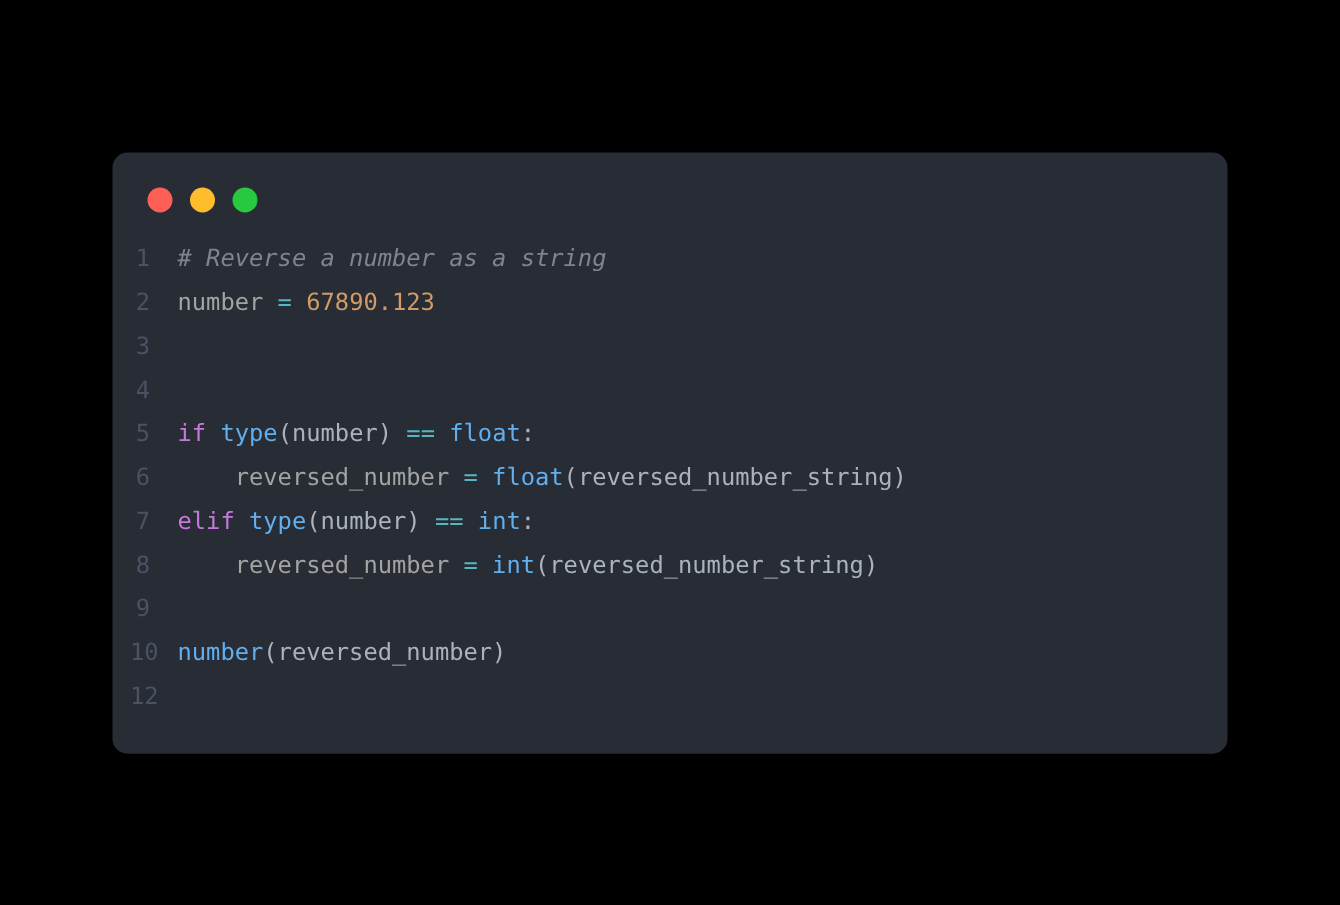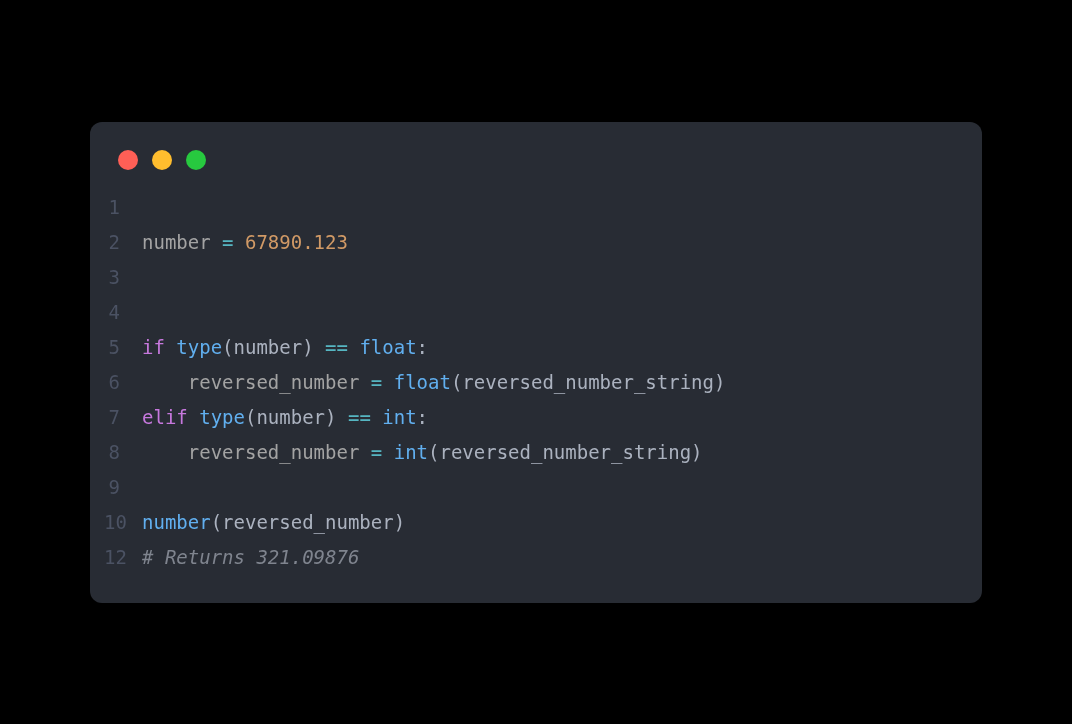--- a/index.html
+++ b/index.html
@@ -68,20 +68,21 @@
 
 <div class="window">
   <div class="titlebar">
     <div class="dot red"></div>
     <div class="dot yellow"></div>
     <div class="dot green"></div>
   </div>
   <div class="code-area" id="code-area">
       <div class="line">
         <span class="lineno">1</span>
+        <span class="content"><span class="tok-comment"># Reverse a number as a string</span></span>
       </div>
       <div class="line">
         <span class="lineno">2</span>
         <span class="content"><span class="tok-ident">number </span><span class="tok-cmp">=</span><span class="tok-ident"> </span><span class="tok-number">67890.123</span></span>
       </div>
       <div class="line">
         <span class="lineno">3</span>
         <span class="content"></span>
       </div>
       <div class="line">
@@ -106,16 +107,15 @@
       <div class="line">
         <span class="lineno">9</span>
         <span class="content"></span>
       </div>
       <div class="line">
         <span class="lineno">10</span>
         <span class="content"><span class="tok-builtin">number</span><span class="tok-punct">(reversed_number)</span></span>
       </div>
       <div class="line">
         <span class="lineno">12</span>
-        <span class="content"><span class="tok-comment"># Returns 321.09876</span></span>
       </div>
     </div>
 </div>
 
 </body></html>

